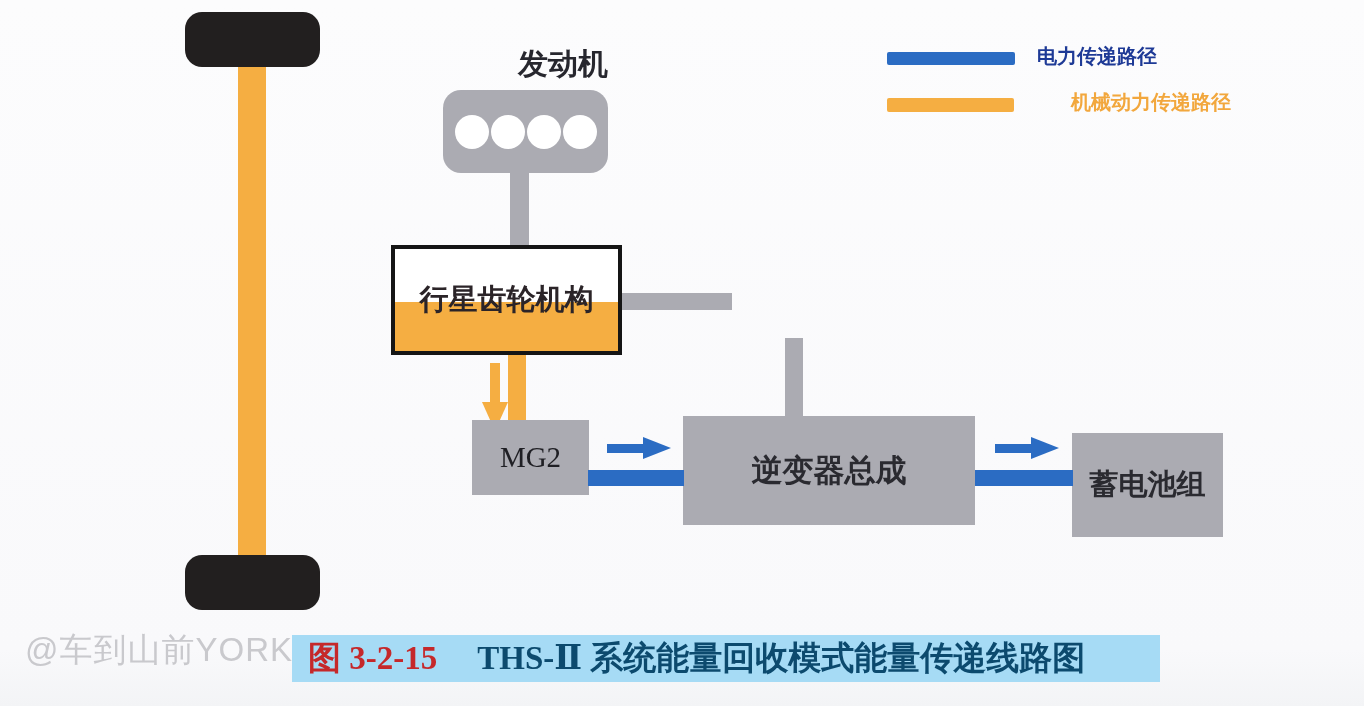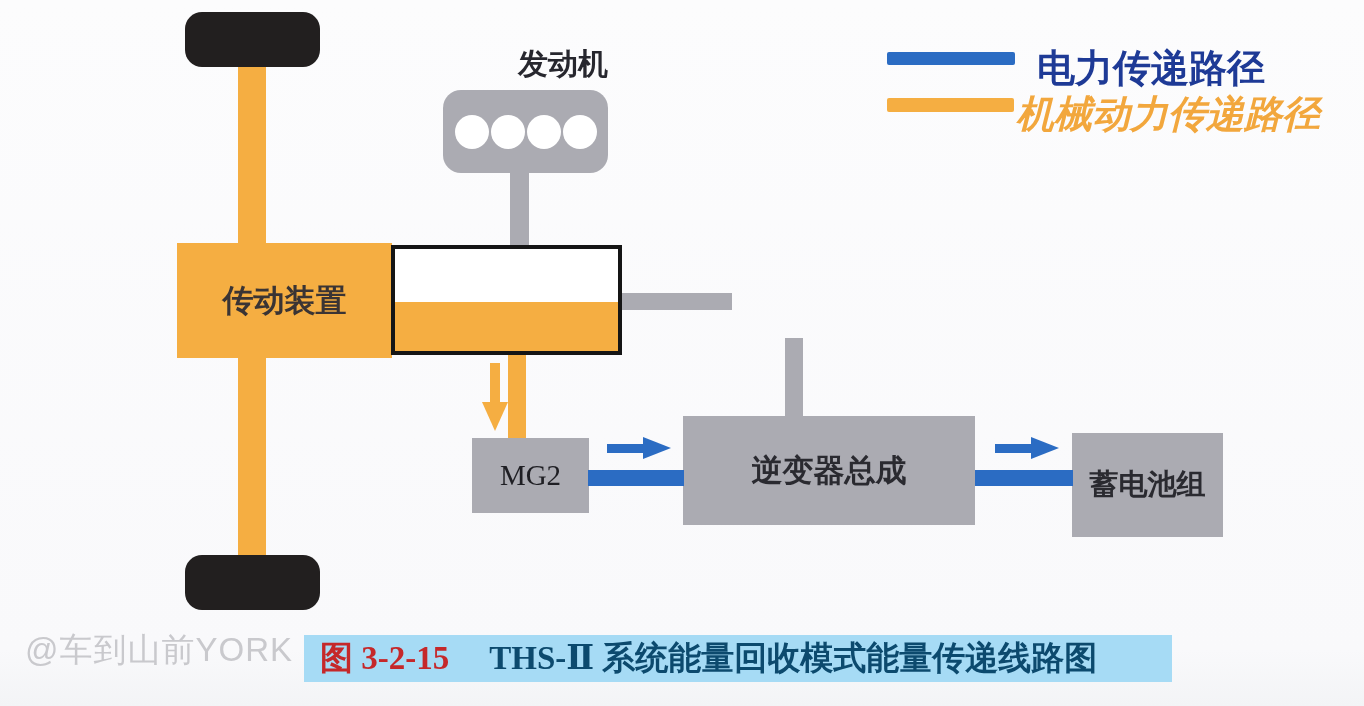--- a/index.html
+++ b/index.html
@@ -62,21 +62,21 @@
     left: 448px; top: 44px; width: 160px;
     text-align: right; font-size: 30px; font-weight: 700; color: #27272e;
   }
 
   .gray-box {
     background: #ABABB2;
     display: flex; align-items: center; justify-content: center;
     color: #1f1f24;
   }
   .mg1-box      { left: 732px;  top: 265px; width: 126px; height: 75px;  font-size: 29px; }
-  .mg2-box      { left: 472px;  top: 438px; width: 117px; height: 75px;  font-size: 29px; }
+  .mg2-box      { left: 472px;  top: 420px; width: 117px; height: 75px;  font-size: 29px; }
   .inverter-box { left: 683px;  top: 416px; width: 292px; height: 109px; font-size: 31px; font-weight: 700; color:#2a2a30; }
   .battery-box  { left: 1072px; top: 433px; width: 151px; height: 104px;  font-size: 29px; font-weight: 700; color:#2a2a30; }
 
   
   .planetary-box {
     left: 391px; top: 245px; width: 231px; height: 110px;
     background: #ffffff; border: 4px solid #151515;
   }
   .planetary-fill { position: absolute; left: 0; right: 0; bottom: 0; height: 49px; background: #F5AE42; }
   .planetary-label {
@@ -97,36 +97,36 @@
     border-bottom: 11px solid transparent;
     border-left: 28px solid #2B6CC3;
   }
   .arrow-head-1 { left: 643px; }
   .arrow-head-2 { left: 1031px; }
 
   
   .legend-bar { height: 13px; border-radius: 2px; }
   .legend-bar-electric { left: 887px; top: 52px; width: 128px; background: #2B6CC3; }
   .legend-bar-mech     { left: 887px; top: 98px; width: 127px; height: 14px; background: #F5AE42; }
-  .legend-label { font-size: 38px; font-weight: 700; white-space: nowrap; }
+  .legend-label { font-size: 20px; font-weight: 700; white-space: nowrap; }
   .legend-label-electric { left: 1037px; top: 43px; color: #1E3A96; }
-  .legend-label-mech     { left: 1016px; top: 89px; color: #F2A73D; font-style: italic; }
+  .legend-label-mech     { left: 1071px; top: 89px; color: #F2A73D; }
 
   
   .watermark {
     left: 25px; top: 628px;
     font-family: "Liberation Sans", "DejaVu Sans", sans-serif;
     font-size: 33px; color: #C9C9CD; letter-spacing: 1px;
   }
   .caption-bar {
     left: 292px; top: 635px; width: 868px; height: 47px;
     background: #A6DBF5;
     display: flex; align-items: center;
     padding-left: 16px; gap: 40px;
-    font-size: 33px; font-weight: 700; white-space: nowrap; margin-left: 12px;
+    font-size: 33px; font-weight: 700; white-space: nowrap;
   }
   .caption-figno { color: #C5282A; }
   .caption-title { color: #0c4a6e; text-align: center; }
 </style>
 </head>
 <body>
 
 <div id="canvas">
 
   <div class="abs orange axle-shaft"></div>
@@ -136,34 +136,32 @@
 
   <div class="abs orange mg2-shaft"></div>
 
   <div class="abs down-arrow-body"></div>
   <div class="abs down-arrow-head"></div>
 
   <div class="abs gray engine-stem"></div>
   <div class="abs gray conn-planet-mg1"></div>
   <div class="abs gray conn-mg1-inverter"></div>
 
-  <div class="abs transmission-box">
-    <span>传动装置</span>
-  </div>
 
   <div class="abs engine-label">发动机</div>
   <div class="abs engine-body">
     <div class="cylinder"></div>
     <div class="cylinder"></div>
     <div class="cylinder"></div>
     <div class="cylinder"></div>
   </div>
 
   <div class="abs planetary-box">
     <div class="planetary-fill"></div>
+    <div class="planetary-label">行星齿轮机构</div>
   </div>
 
   <div class="abs gray-box mg2-box">
     <span>MG2</span>
   </div>
   <div class="abs gray-box inverter-box">
     <span>逆变器总成</span>
   </div>
   <div class="abs gray-box battery-box">
     <span>蓄电池组</span>

